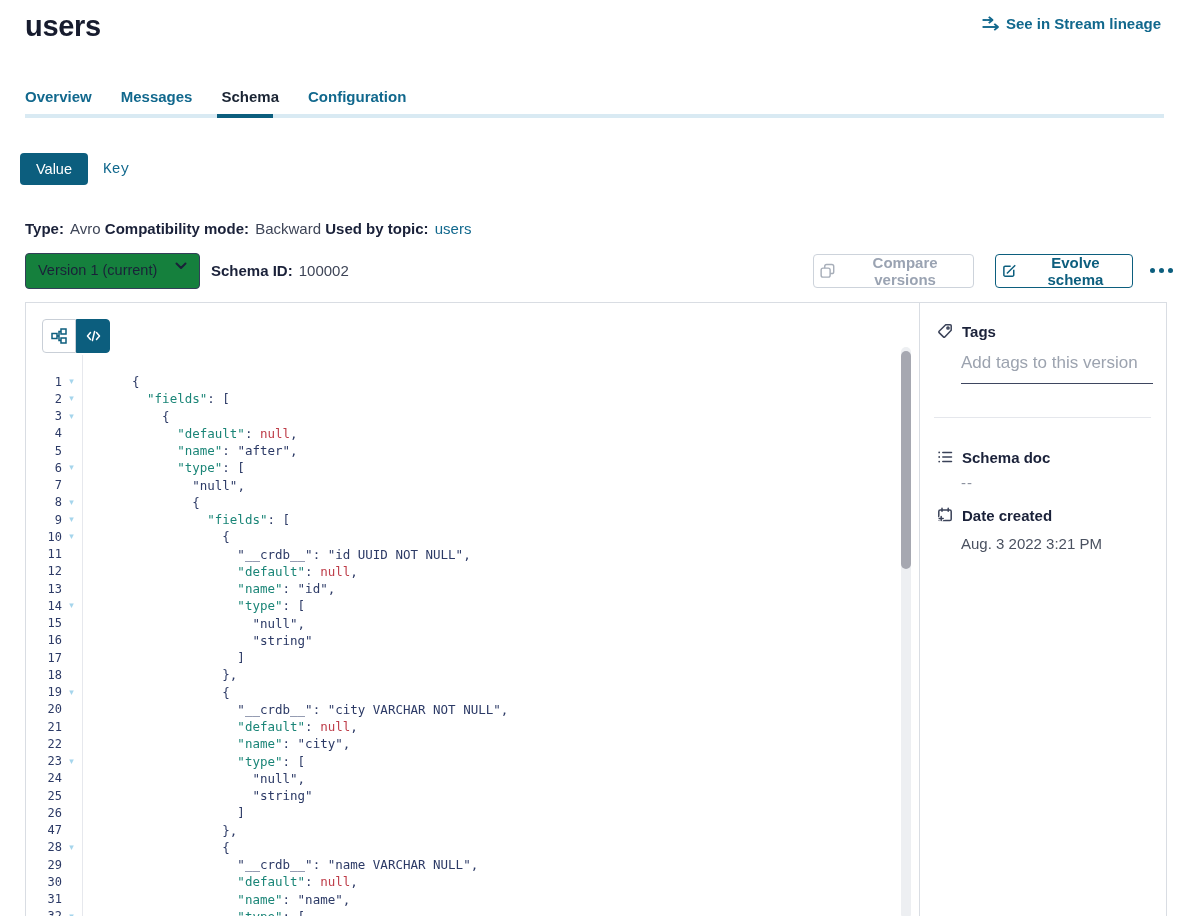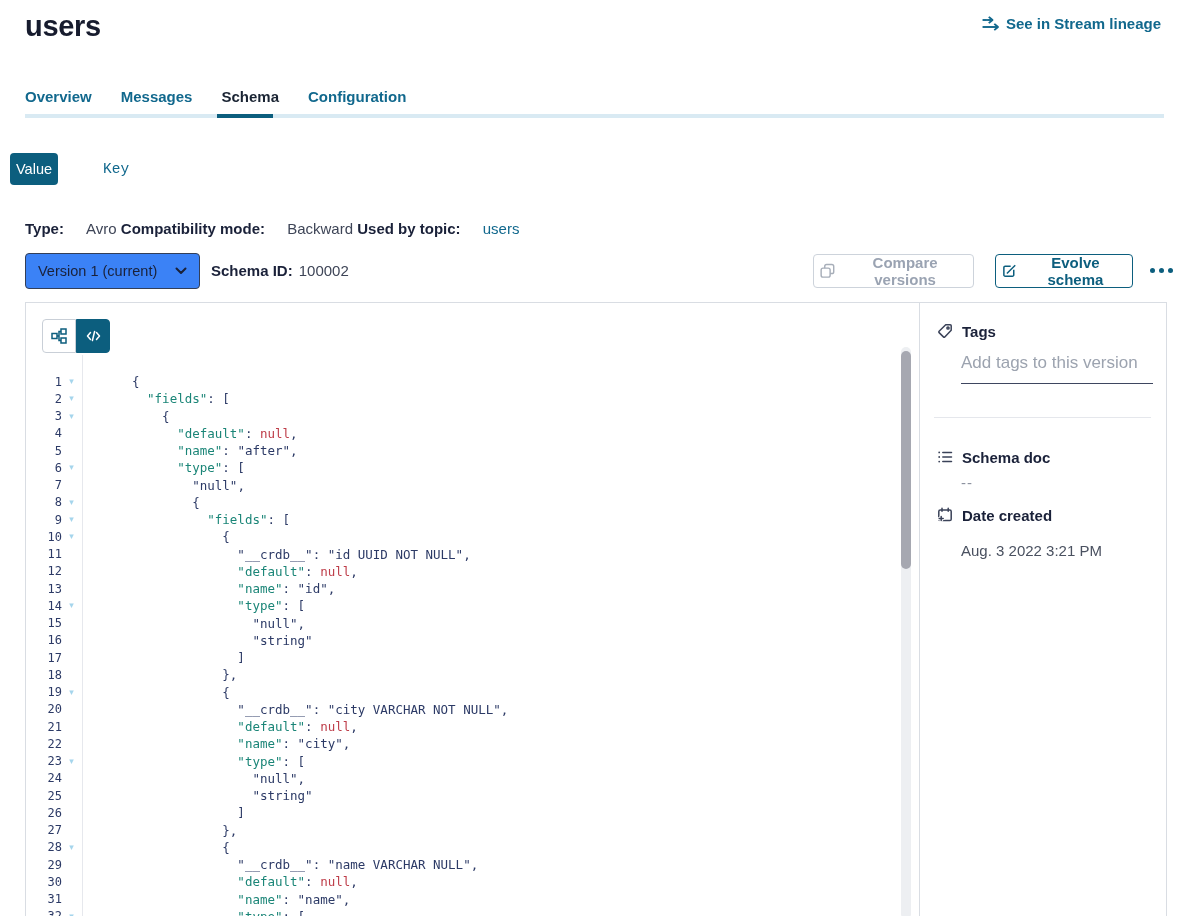--- a/index.html
+++ b/index.html
@@ -19,32 +19,32 @@
   .lineage{position:absolute;top:15px;right:28px;display:flex;align-items:center;gap:5px;color:var(--link);font-size:15px;font-weight:700;text-decoration:none;cursor:pointer}
 
   
   .tabs{position:absolute;left:25px;top:88px;display:flex}
   .tab{font-size:15px;font-weight:700;color:var(--link);margin-right:29px;cursor:pointer;white-space:nowrap}
   .tab.active{color:#1A2433}
   .tab-track{position:absolute;left:25px;top:114px;width:1139px;height:4px;background:var(--tab-track)}
   .tab-active-bar{position:absolute;left:217px;top:114px;width:56px;height:4px;background:var(--accent-dark)}
 
   
-  .vk-value{position:absolute;left:10px;top:153px;width:48px;height:32px;border:none;border-radius:4px;background:var(--accent-dark);color:#fff;font-size:14.5px;font-family:inherit;cursor:pointer}
+  .vk-value{position:absolute;left:20px;top:153px;width:68px;height:32px;border:none;border-radius:4px;background:var(--accent-dark);color:#fff;font-size:14.5px;font-family:inherit;cursor:pointer}
   .vk-key{position:absolute;left:99px;top:153px;height:32px;line-height:32px;padding:0 4px;color:var(--link);font-size:14.5px;font-weight:500;cursor:pointer;background:none;border:none;font-family:Liberation Mono, monospace}
 
   
   .meta{position:absolute;left:25px;top:220px;font-size:15px;color:var(--text-body)}
   .meta .label{font-weight:700;color:var(--text-dark)}
-  .meta .val{margin-left:18px}
+  .meta .val{margin-left:2px}
   .meta .grp{}
   .meta .link{color:var(--link);text-decoration:none;cursor:pointer}
 
   
-  .select{position:absolute;left:25px;top:253px;width:175px;height:36px;border:1px solid #333F58;border-radius:4px;display:flex;align-items:center;padding:16px 12px;font-size:14.5px;color:var(--text-dark);cursor:pointer;background:#3b82f6}
+  .select{position:absolute;left:25px;top:253px;width:175px;height:36px;border:1px solid #333F58;border-radius:4px;display:flex;padding:8px 12px;font-size:14.5px;color:var(--text-dark);cursor:pointer;background:#15803d}
   .select span{flex:1}
   .schema-id{position:absolute;left:211px;top:262px;font-size:15px;color:var(--text-body)}
   .schema-id .label{font-weight:700;color:var(--text-dark);margin-right:6px}
   .btn{position:absolute;top:254px;height:34px;border-radius:4px;background:#fff;display:flex;align-items:center;justify-content:center;gap:8px;font-size:15px;font-family:inherit;cursor:pointer}
   .btn-compare{left:813px;width:161px;border:1px solid var(--disabled-border);color:var(--disabled-text);font-weight:700}
   .btn-evolve{left:995px;width:138px;border:1px solid var(--accent-dark);color:var(--accent-dark);font-weight:700}
   .more{position:absolute;left:1146px;top:264px;display:flex;gap:4px;padding:4px;cursor:pointer}
   .more .dot{width:5px;height:5px;border-radius:50%;background:var(--accent-dark)}
 
   
@@ -75,21 +75,21 @@
   #tags-head{top:20px}
   #doc-head{top:146px}
   #date-head{top:204px}
   .tags-input{position:absolute;left:42px;top:352px;width:192px;border:none;border-bottom:1px solid #3E4660;padding:0 0 10px 0;font-size:17px;font-family:inherit;color:var(--text-body);outline:none;background:transparent}
   .tags-input::placeholder{color:var(--muted)}
   .tags-input{top:352px}
   .sb .tags-input{top:50px}
   .sb-divider{position:absolute;left:15px;top:114px;width:217px;height:1px;background:#E5E7EC}
   .sb-value{position:absolute;left:42px;font-size:15px;color:#4A5160}
   #doc-value{top:171px;color:#8D93A0;letter-spacing:1px}
-  #date-value{top:239px}
+  #date-value{top:232px}
 </style>
 </head>
 <body>
 
 <div class="page">
 
   <h1 class="title">users</h1>
 
   <a class="lineage">
     <svg width="19" height="15" viewBox="0 0 19 15" fill="none" stroke="currentColor" stroke-width="1.9" stroke-linejoin="round" stroke-linecap="square">
@@ -302,21 +302,21 @@
           <span class="ln">25</span>
           <span class="fold"></span>
           <span class="code">                <span class="tk-str">"string"</span></span>
         </div>
         <div class="code-row">
           <span class="ln">26</span>
           <span class="fold"></span>
           <span class="code">              ]</span>
         </div>
         <div class="code-row">
-          <span class="ln">27</span>
+          <span class="ln">47</span>
           <span class="fold"></span>
           <span class="code">            },</span>
         </div>
         <div class="code-row">
           <span class="ln">28</span>
           <span class="fold">▾</span>
           <span class="code">            {</span>
         </div>
         <div class="code-row">
           <span class="ln">29</span>

